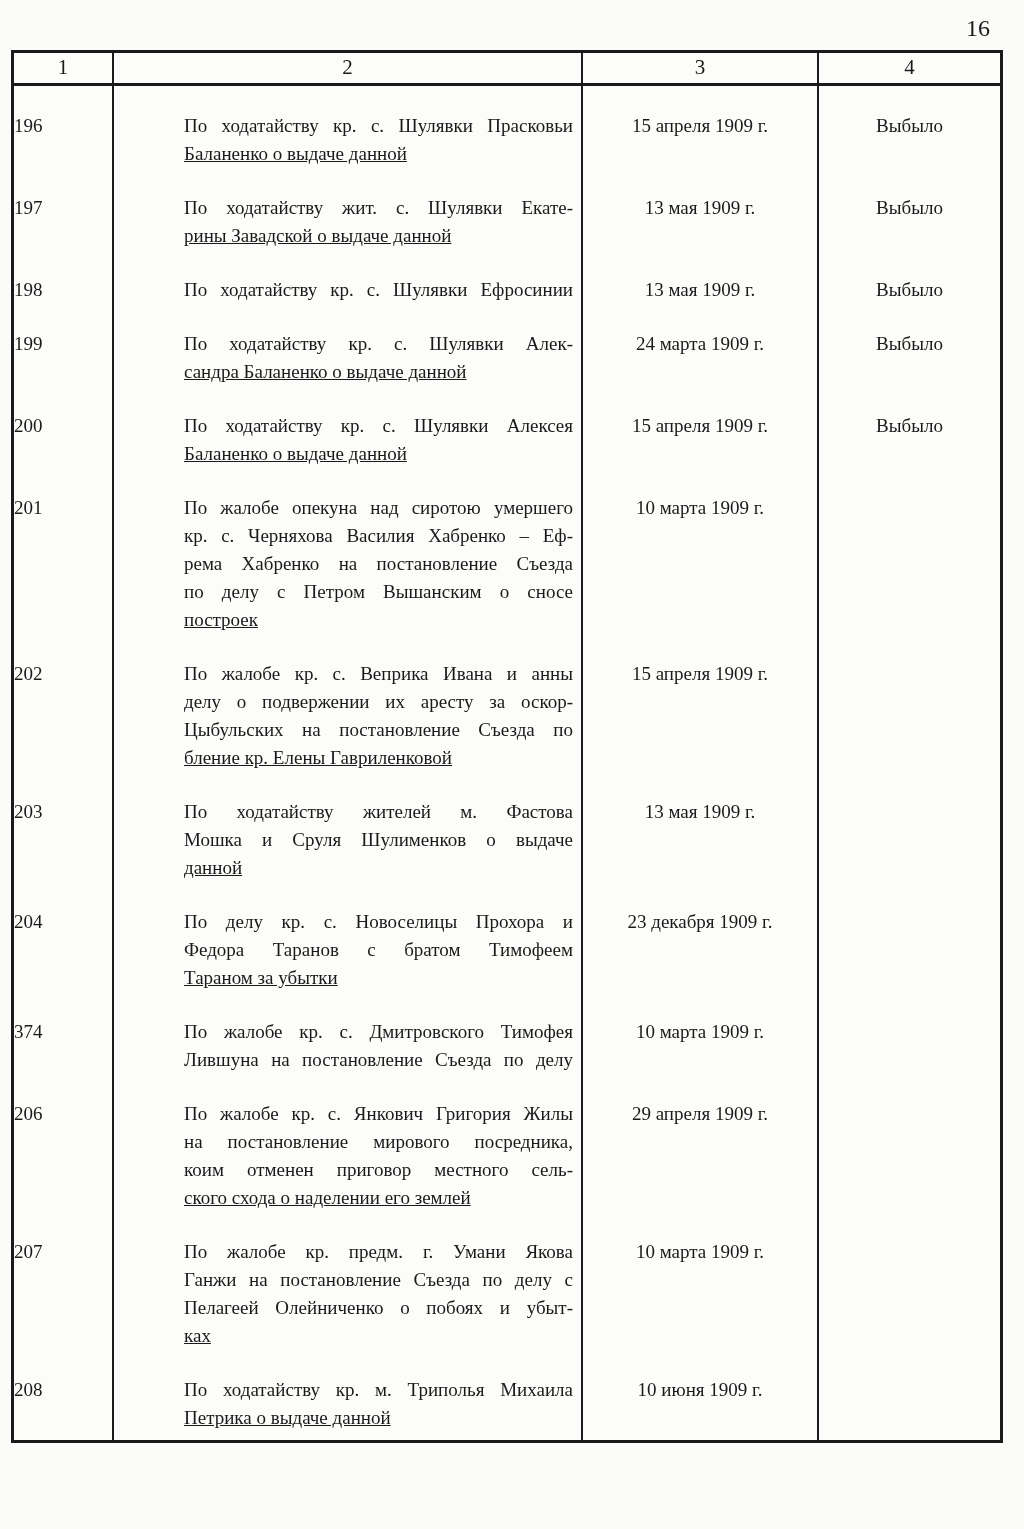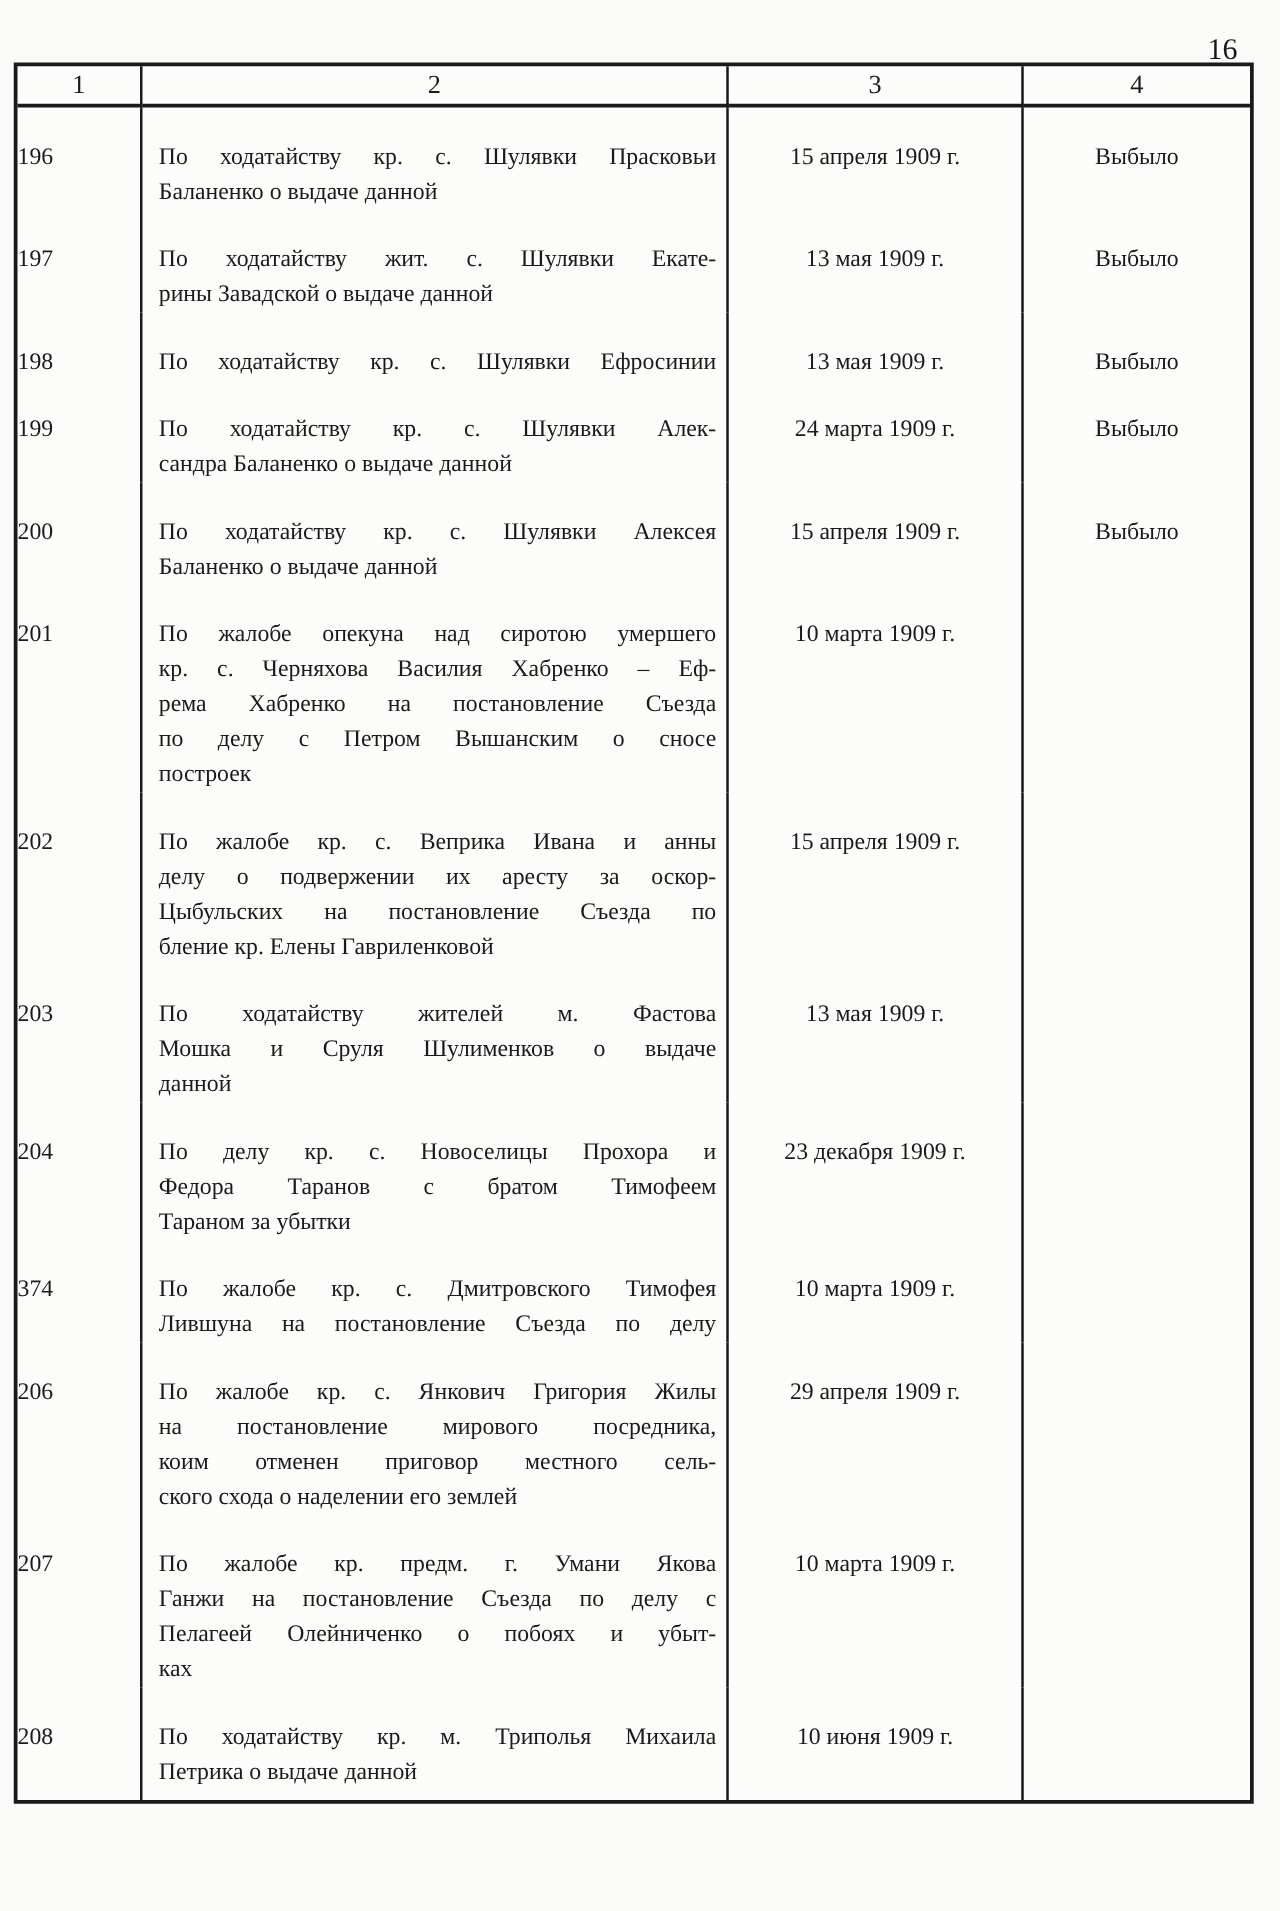--- a/index.html
+++ b/index.html
@@ -8,21 +8,21 @@
     position: relative;
     width: 1024px;
     height: 1529px;
     background: #fbfbf9;
     color: #1a1a1a;
     font-family: "Liberation Serif", "DejaVu Serif", serif;
     overflow: hidden;
   }
   .page-number {
     position: absolute;
-    top: 26px;
+    top: 14px;
     right: 34px;
     font-size: 24px;
     line-height: 28px;
   }
   .tbl {
     position: absolute;
     left: 11px;
     top: 50px;
     display: grid;
     grid-template-columns: 100px 469px 236px 181px;
@@ -33,23 +33,23 @@
   .c1, .c2, .c3 { border-right: 2px solid #1a1a1a; }
   .head {
     border-bottom: 3px solid #1a1a1a;
     text-align: center;
     font-size: 21px;
     line-height: 24px;
     padding: 2px 0 4px 0;
   }
   .data { padding-top: 26px; }
   .num { text-align: left; }
-  .desc { padding-left: 13px; padding-right: 8px; }
+  .desc { padding-left: 23px; padding-right: 8px; margin-left: 47px; }
   .desc .jl { text-align: justify; text-align-last: justify; }
-  .desc .ll { text-align: left; }
+  .desc .ll { text-align: left; text-decoration: underline; }
   .date { text-align: center; padding-left: 3px; padding-right: 3px; }
   .status { text-align: center; }
   .lastrow { padding-bottom: 8px; }
 </style>
 </head>
 <body>
 
 <div class="page-number">16</div>
 
 <div class="tbl">

